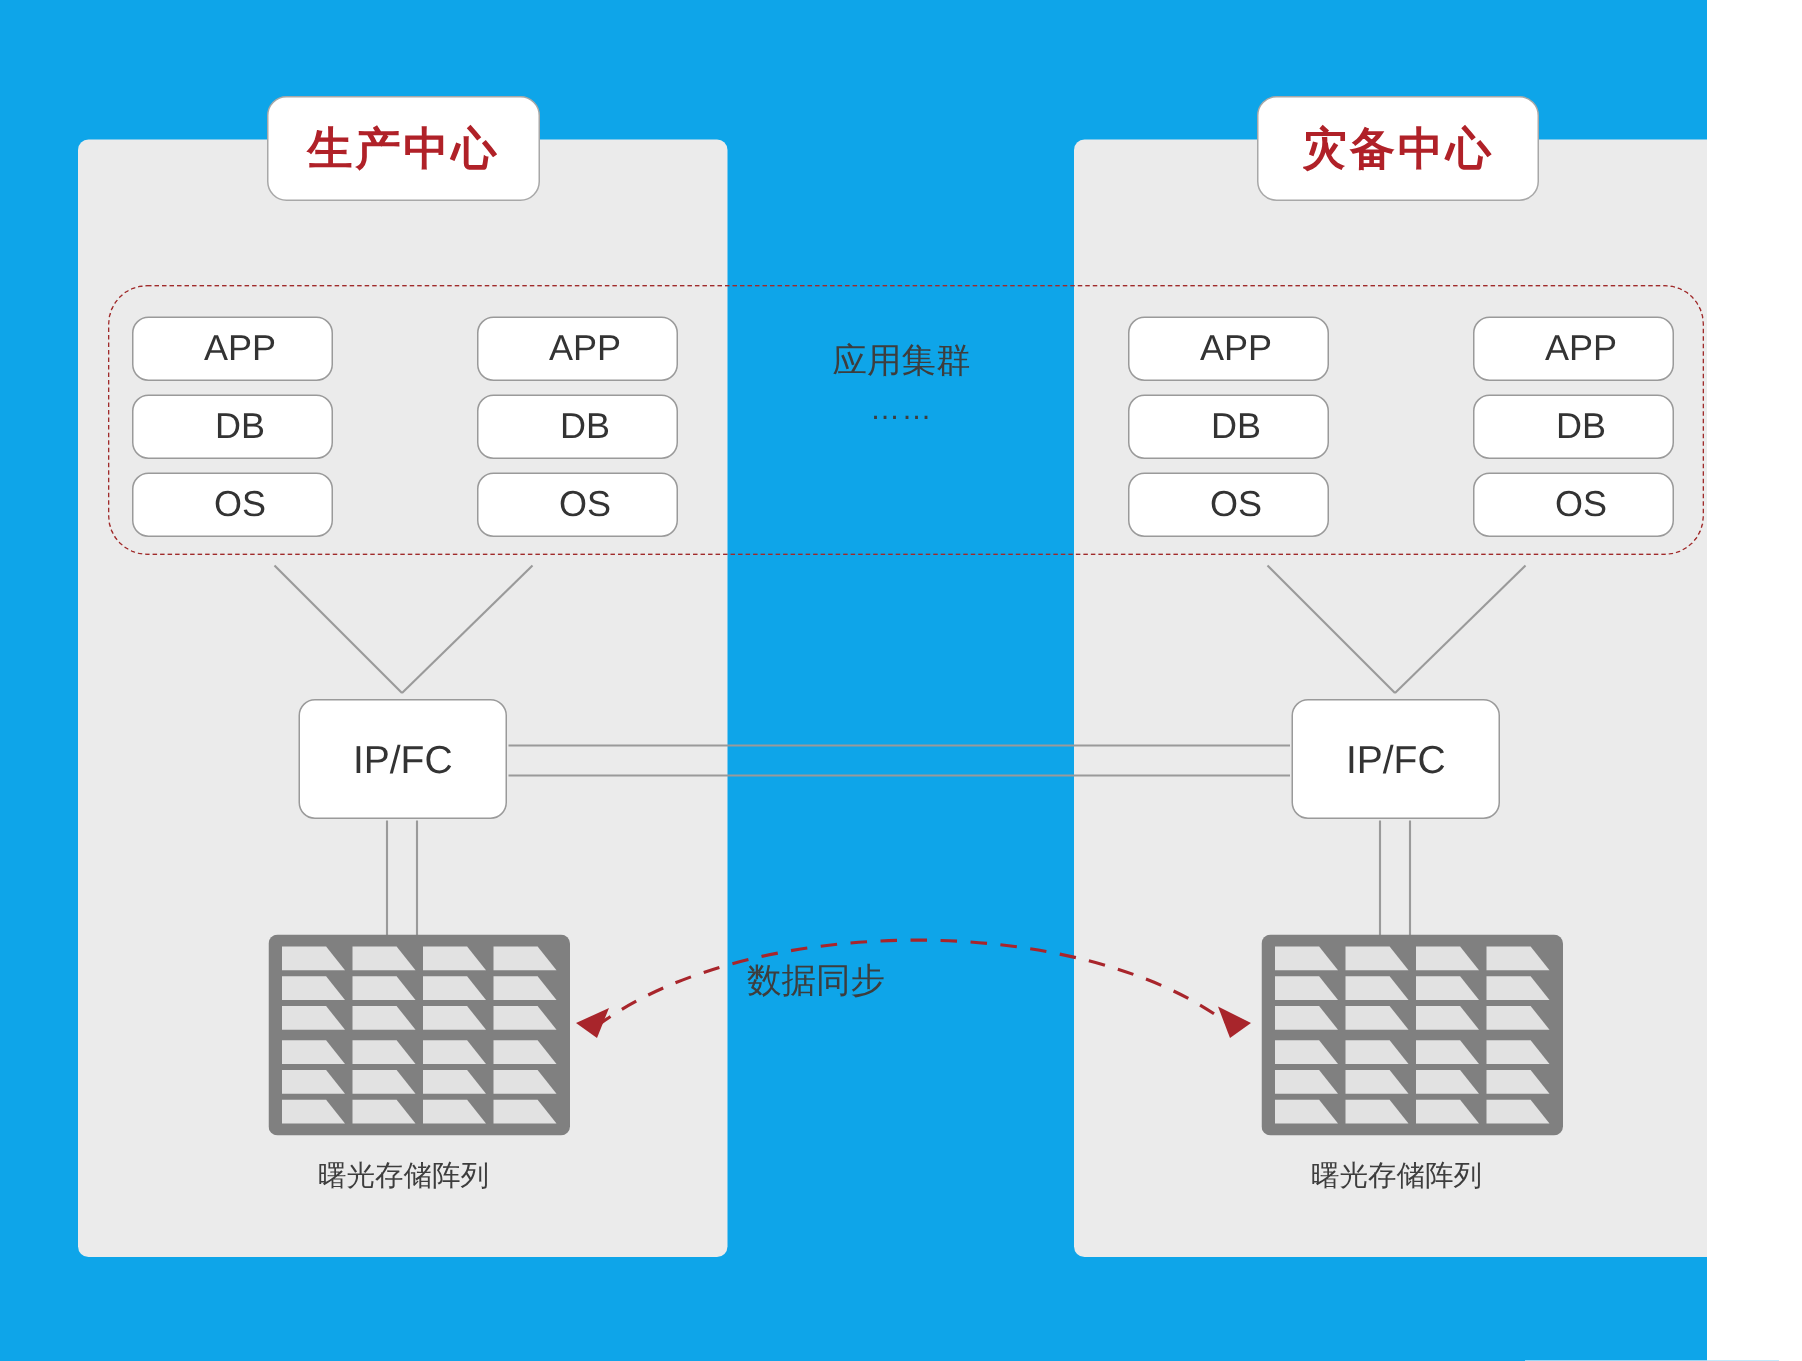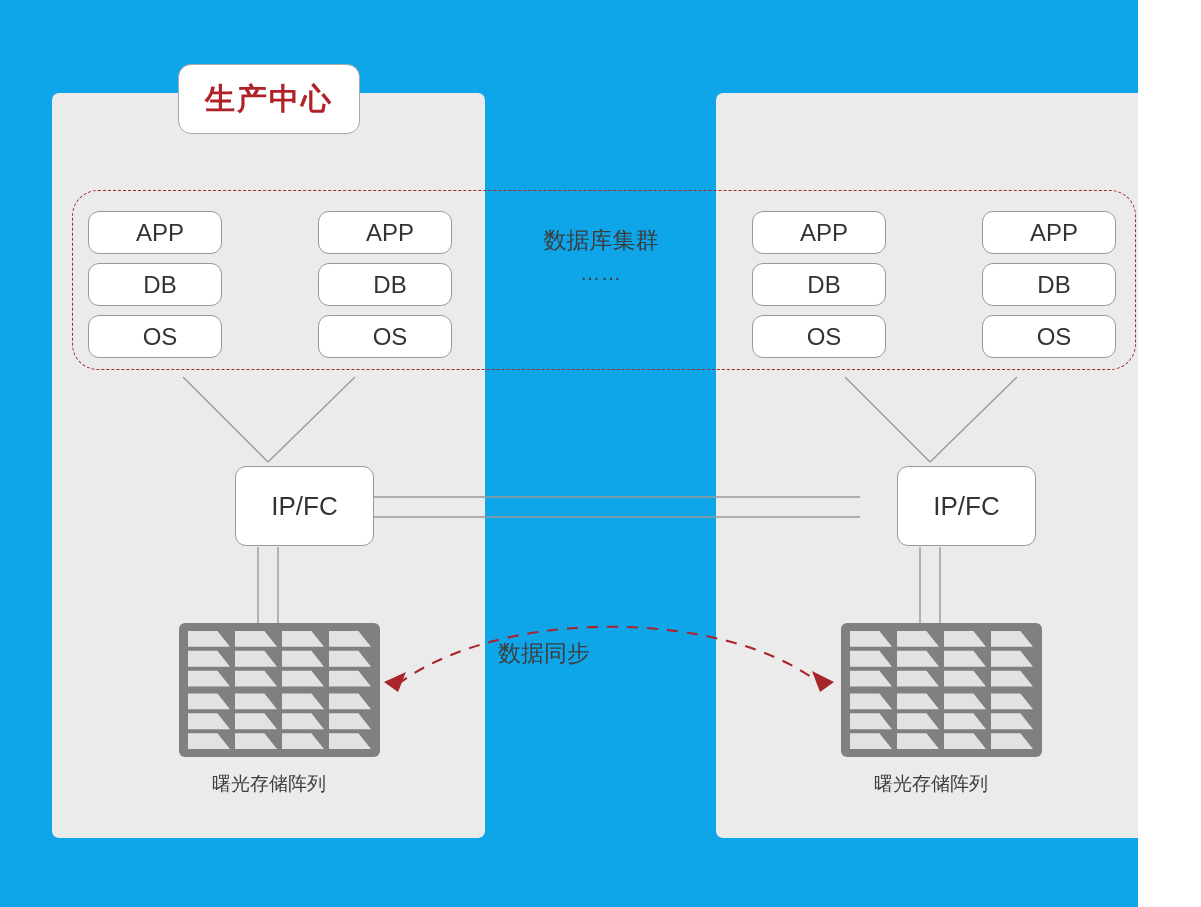--- a/index.html
+++ b/index.html
@@ -68,21 +68,20 @@
     position: absolute;
     background: #ffffff;
     border: 1.4px solid #9a9a9a;
     border-radius: 11px;
     display: flex;
     align-items: center;
     justify-content: center;
     color: #333333;
     font-size: 26px;
     box-sizing: border-box;
-    margin-left: 36px;
   }
   #ipfc-left  { left: 199px; top: 466px; width: 139px; height: 80px; }
   #ipfc-right { left: 861px; top: 466px; width: 139px; height: 80px; }
 
   .center-text {
     position: absolute;
     text-align: center;
     color: #3d3d3d;
     font-size: 23px;
     line-height: 33px;
@@ -154,20 +153,23 @@
     </g>
     <polygon points="398,692 384,682 406,672" fill="#a8252b"></polygon>
     <polygon points="820,692 812,671 834,682" fill="#a8252b"></polygon>
   </svg>
 
   <div class="dashed-zone" id="dashed-zone"></div>
 
   <div class="title-box" id="title-left">
     <span>生产中心</span>
   </div>
+  <div class="title-box" id="title-right">
+    <span>灾备中心</span>
+  </div>
 
   <div class="node-box" style="left:88px;  top:211px; width:134px; height:43px;">
       <span>APP</span>
     </div>
   <div class="node-box" style="left:88px;  top:263px; width:134px; height:43px;">
       <span>DB</span>
     </div>
   <div class="node-box" style="left:88px;  top:315px; width:134px; height:43px;">
       <span>OS</span>
     </div>
@@ -196,21 +198,21 @@
       <span>APP</span>
     </div>
   <div class="node-box" style="left:982px; top:263px; width:134px; height:43px;">
       <span>DB</span>
     </div>
   <div class="node-box" style="left:982px; top:315px; width:134px; height:43px;">
       <span>OS</span>
     </div>
 
   <div class="center-text" id="center-label">
-    <div>数据库集群</div>
+    <div>应用集群</div>
     <div style="font-size:20px;letter-spacing:1px;">……</div>
   </div>
 
   <div class="ipfc-box" id="ipfc-left">
     <span>IP/FC</span>
   </div>
   <div class="ipfc-box" id="ipfc-right">
     <span>IP/FC</span>
   </div>
 

